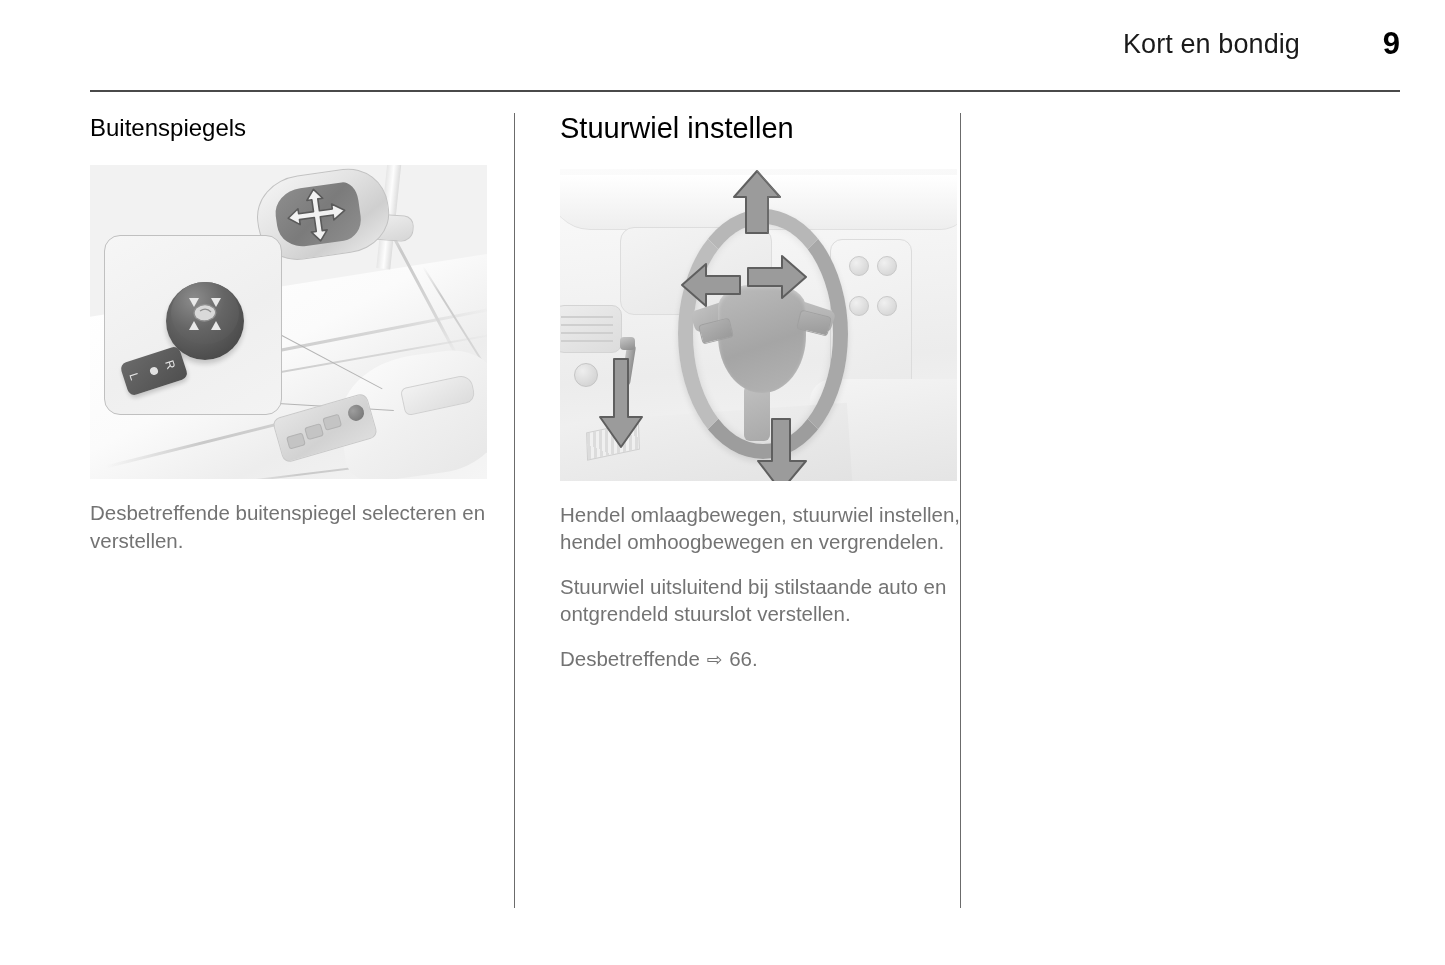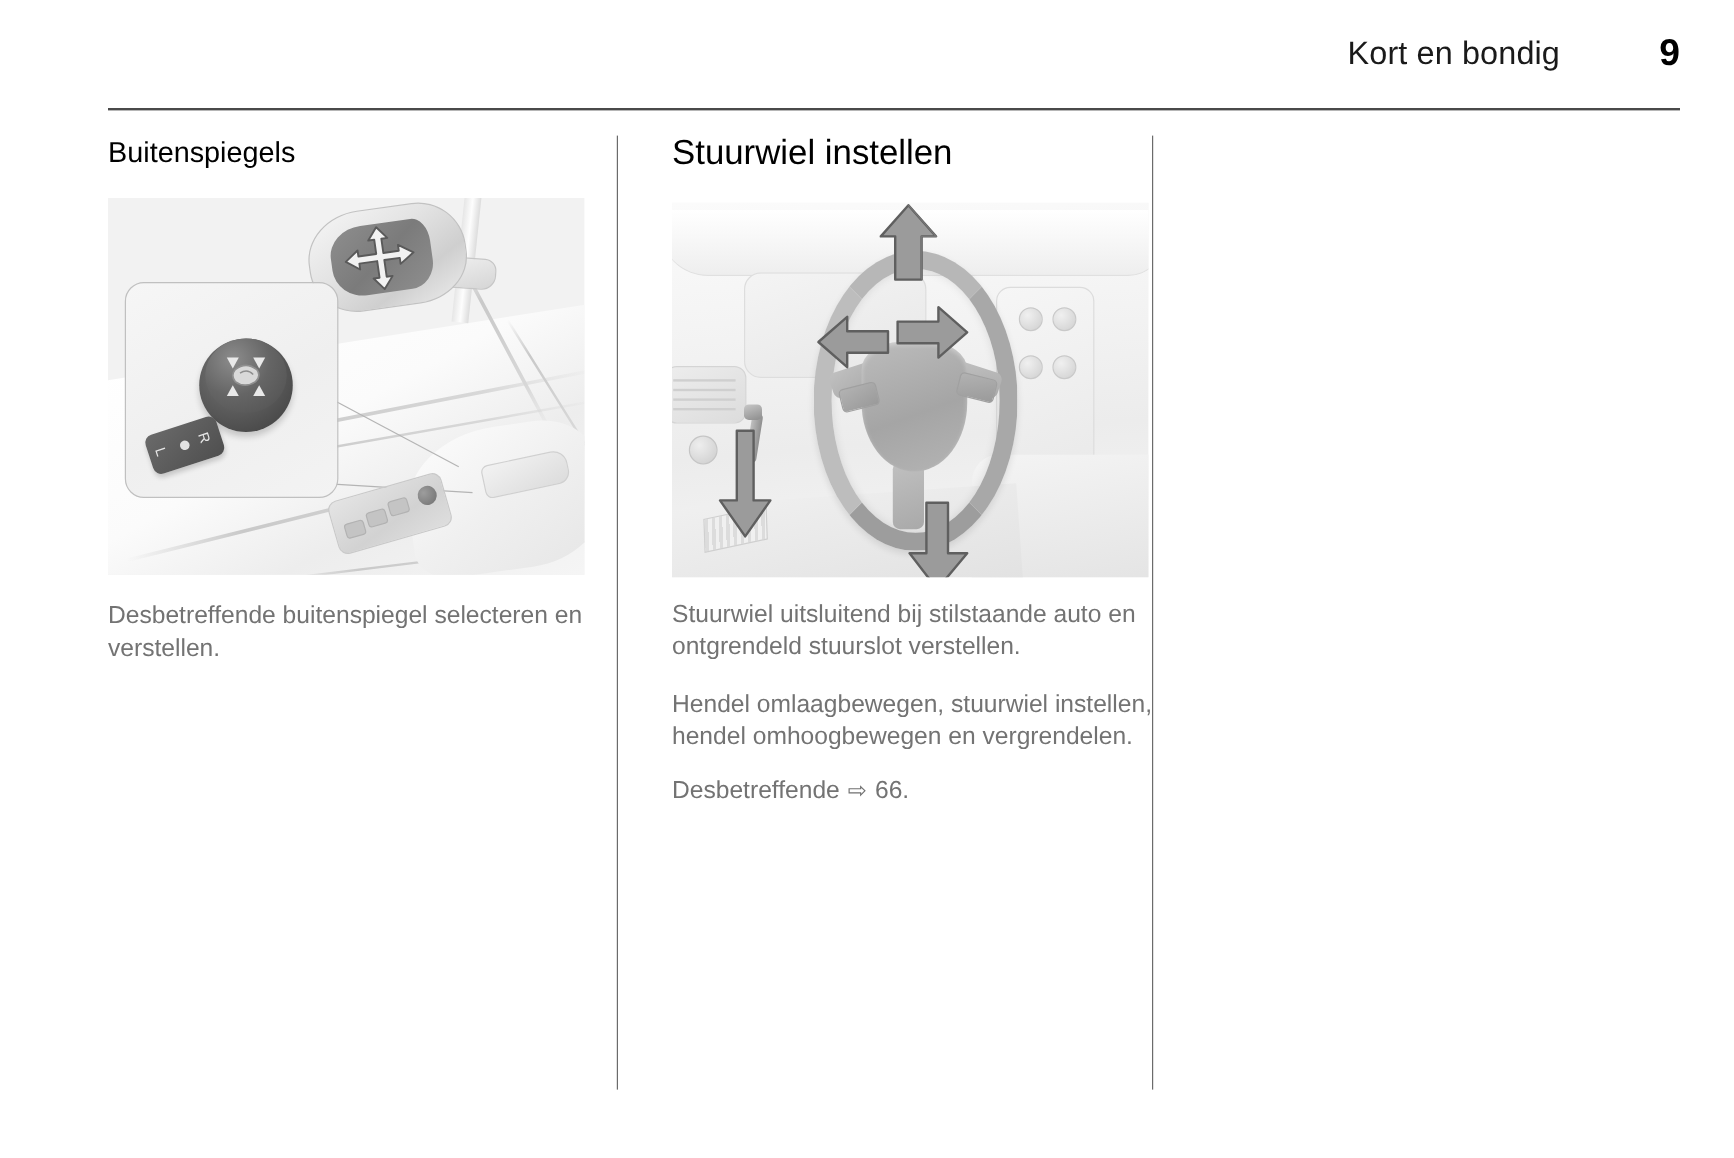--- a/index.html
+++ b/index.html
@@ -527,24 +527,24 @@
       <svg class="arrow-svg a-down-lever" viewBox="0 0 50 96">
         <path d="M18 4 L32 4 L32 62 L46 62 L25 92 L4 62 L18 62 Z" fill="#9b9b9b" stroke="#5f5f5f" stroke-width="2" stroke-linejoin="round"></path>
       </svg>
 
       <svg class="arrow-svg a-down-wheel" viewBox="0 0 56 76">
         <path d="M18 2 L36 2 L36 44 L52 44 L27 74 L4 44 L18 44 Z" fill="#9b9b9b" stroke="#5f5f5f" stroke-width="2" stroke-linejoin="round"></path>
       </svg>
     </div>
   </div>
 
+  <p class="body-text para first">
+    <span>Hendel omlaagbewegen, stuurwiel instellen, hendel omhoogbewegen en vergrendelen.</span>
+  </p>
+
   <p class="body-text para">
     <span>Stuurwiel uitsluitend bij stilstaande auto en ontgrendeld stuurslot verstellen.</span>
-  </p>
-
-  <p class="body-text para first">
-    <span>Hendel omlaagbewegen, stuurwiel instellen, hendel omhoogbewegen en vergrendelen.</span>
   </p>
 
   <p class="body-text para">
     <span>Desbetreffende </span><span class="ref-arrow">⇨</span><span> 66.</span>
   </p>
 </div>
 
 </body></html>

